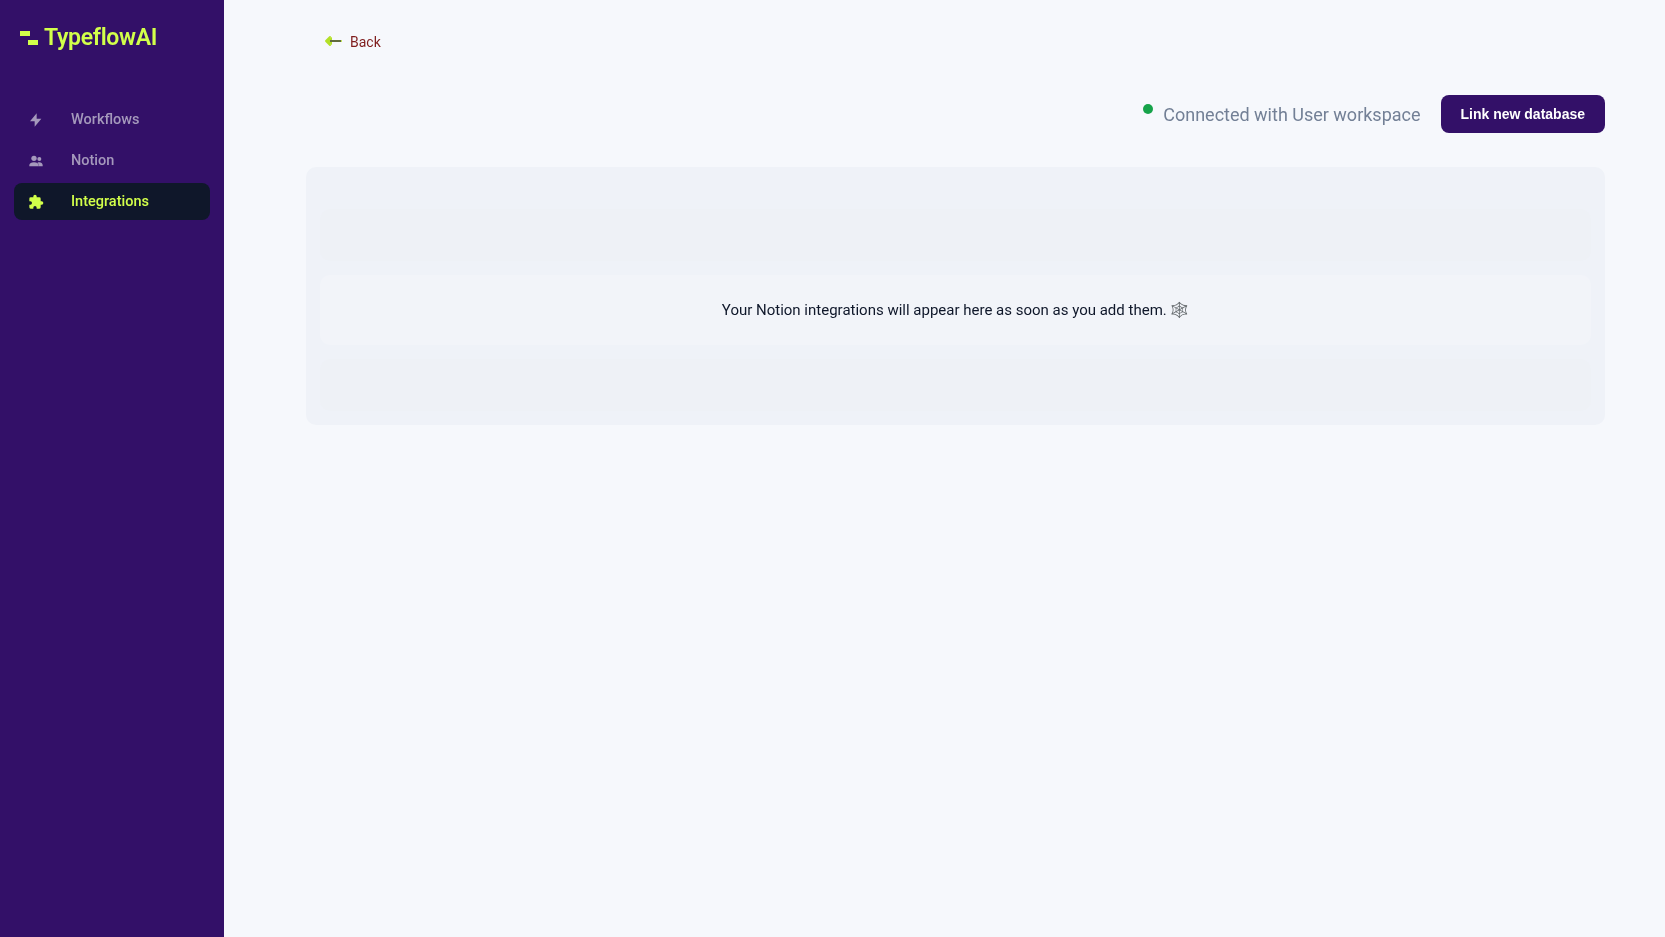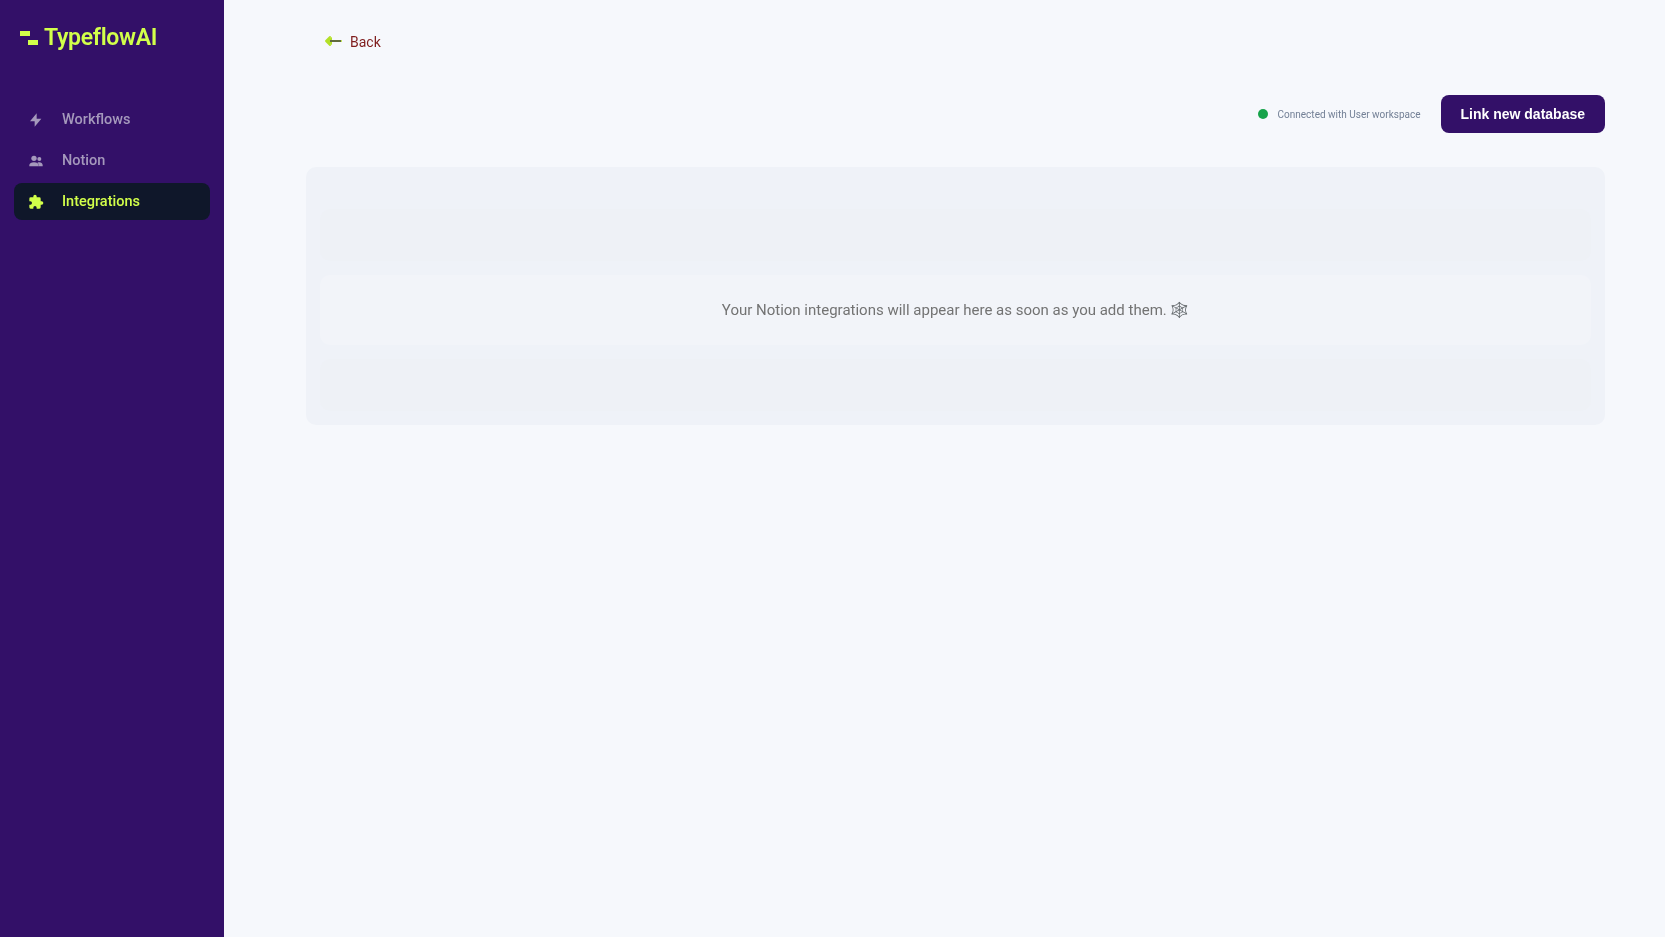--- a/index.html
+++ b/index.html
@@ -50,21 +50,21 @@
     .nav-item {
       display: flex;
       align-items: center;
       padding: 10px 14px;
       color: #a599bc;
       font-size: 14.5px;
       font-weight: 500;
       cursor: pointer;
       border-radius: 8px;
       margin-bottom: 4px;
-      gap: 18px;
+      gap: 27px;
     }
     .nav-item.active {
       background: #0f172a;
       color: #d2ff4a;
     }
     .nav-item.active .nav-icon {
       color: #d2ff4a;
     }
     .nav-icon {
       width: 16px;
@@ -103,21 +103,21 @@
       gap: 20px;
       margin-top: 44px;
       margin-bottom: 34px;
       padding-right: 0;
     }
     .status {
       display: flex;
       align-items: flex-start;
       gap: 10px;
       color: #738096;
-      font-size: 10px;
+      font-size: 18px;
     }
     .status-dot {
       width: 10px;
       height: 10px;
       background: #16a34a;
       border-radius: 50%;
     }
     .primary-btn {
       background: #331068;
       color: #fff;
@@ -136,21 +136,21 @@
     }
     .card-row {
       background: #eef1f6;
       border-radius: 10px;
       padding: 26px 20px;
       margin-bottom: 14px;
     }
     .card-row.message {
       background: #f2f4f9;
       text-align: center;
-      color: #737373;
+      color: #0f172a;
       font-size: 15px;
     }
     .card-row:last-child {
       margin-bottom: 0;
     }
   </style>
 </head>
 <body>
 
 <aside class="sidebar">

